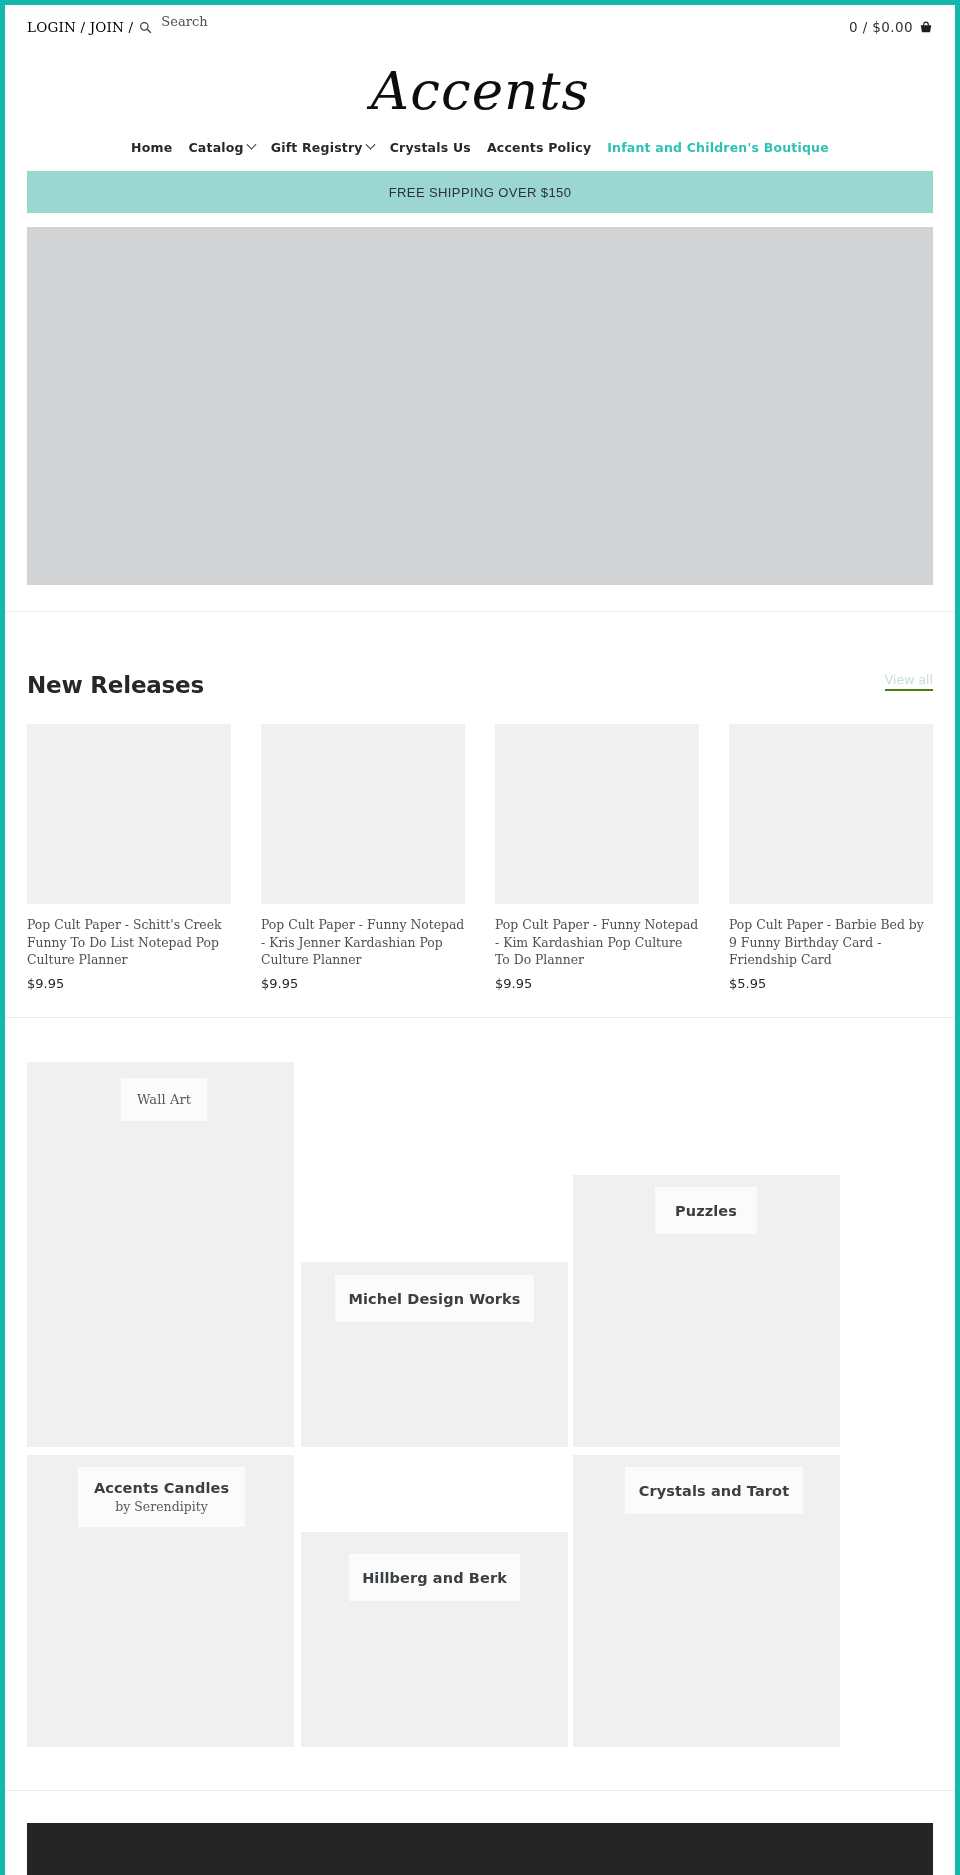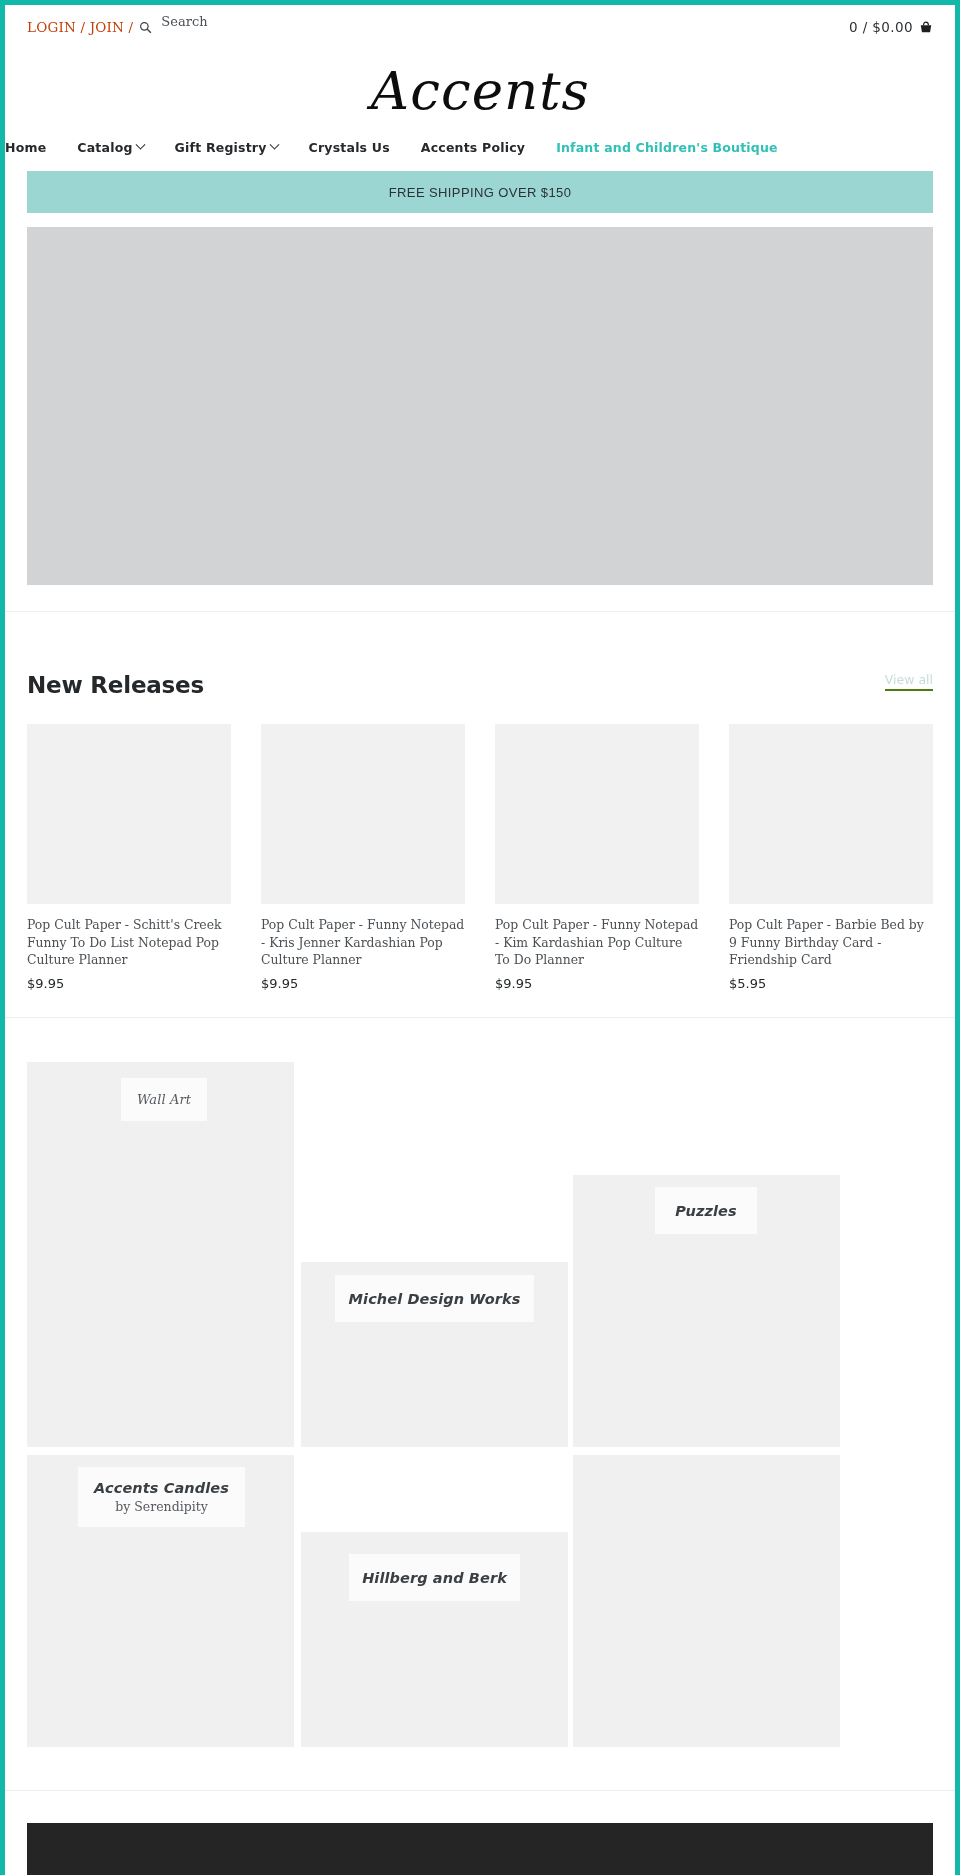--- a/index.html
+++ b/index.html
@@ -32,21 +32,21 @@
     height: 44px;
   }
   .util-left {
     display: flex;
     align-items: baseline;
     gap: 0px;
   }
   .login-join {
     font-family: "DejaVu Serif", serif;
     font-size: 13.5px;
-    color: #c2410c;
+    color: #000000;
     letter-spacing: .2px;
     white-space: nowrap;
   }
   .search-wrap {
     display: flex;
     align-items: baseline;
     gap: 9px;
     margin-left: 6px;
   }
   .search-icon {
@@ -88,23 +88,23 @@
     letter-spacing: 1px;
     font-weight: 400;
     line-height: 1.1;
     transform: scaleX(1.02);
     display: inline-block;
   }
 
   
   nav.main-nav {
     display: flex;
-    justify-content: flex-start;
-    align-items: center;
-    gap: 31px;
+    justify-content: center;
+    align-items: center;
+    gap: 16px;
     padding: 10px 0 16px 0;
     flex-wrap: wrap;
   }
   .nav-item {
     font-family: "DejaVu Sans", sans-serif;
     font-size: 12.5px;
     font-weight: 700;
     color: #26292c;
     letter-spacing: .2px;
     white-space: nowrap;
@@ -216,21 +216,20 @@
     text-align: center;
     padding: 12px 20px;
   }
   .tile-label .t-main {
     font-family: "DejaVu Sans", sans-serif;
     font-size: 14.5px;
     font-weight: 700;
     color: #3a3f43;
     letter-spacing: .1px;
     white-space: nowrap;
-    font-style: italic;
   }
   .tile-label .t-sub {
     font-family: "DejaVu Serif", serif;
     font-size: 12.5px;
     color: #55595d;
     margin-top: 3px;
     white-space: nowrap;
   }
   .tile-label.small .t-main { font-size: 13px; font-weight: 400;
     font-family: "DejaVu Serif", serif; color:#55595d; }
@@ -371,20 +370,23 @@
         <span class="t-main">Accents Candles</span>
         <span class="t-sub">by Serendipity</span>
       </div>
 
       <div class="tile" style="left:274px; top:470px; width:267px; height:215px;"></div>
       <div class="tile-label" style="left:322px; top:492px; width:171px; height:47px;">
         <span class="t-main">Hillberg and Berk</span>
       </div>
 
       <div class="tile" style="left:546px; top:393px; width:267px; height:292px;"></div>
+      <div class="tile-label" style="left:598px; top:405px; width:178px; height:47px;">
+        <span class="t-main">Crystals and Tarot</span>
+      </div>
 
     </div>
   </section>
 
   <div class="footer-divider"></div>
 
   <div class="footer-dark"></div>
 
 </div>
 </div>

